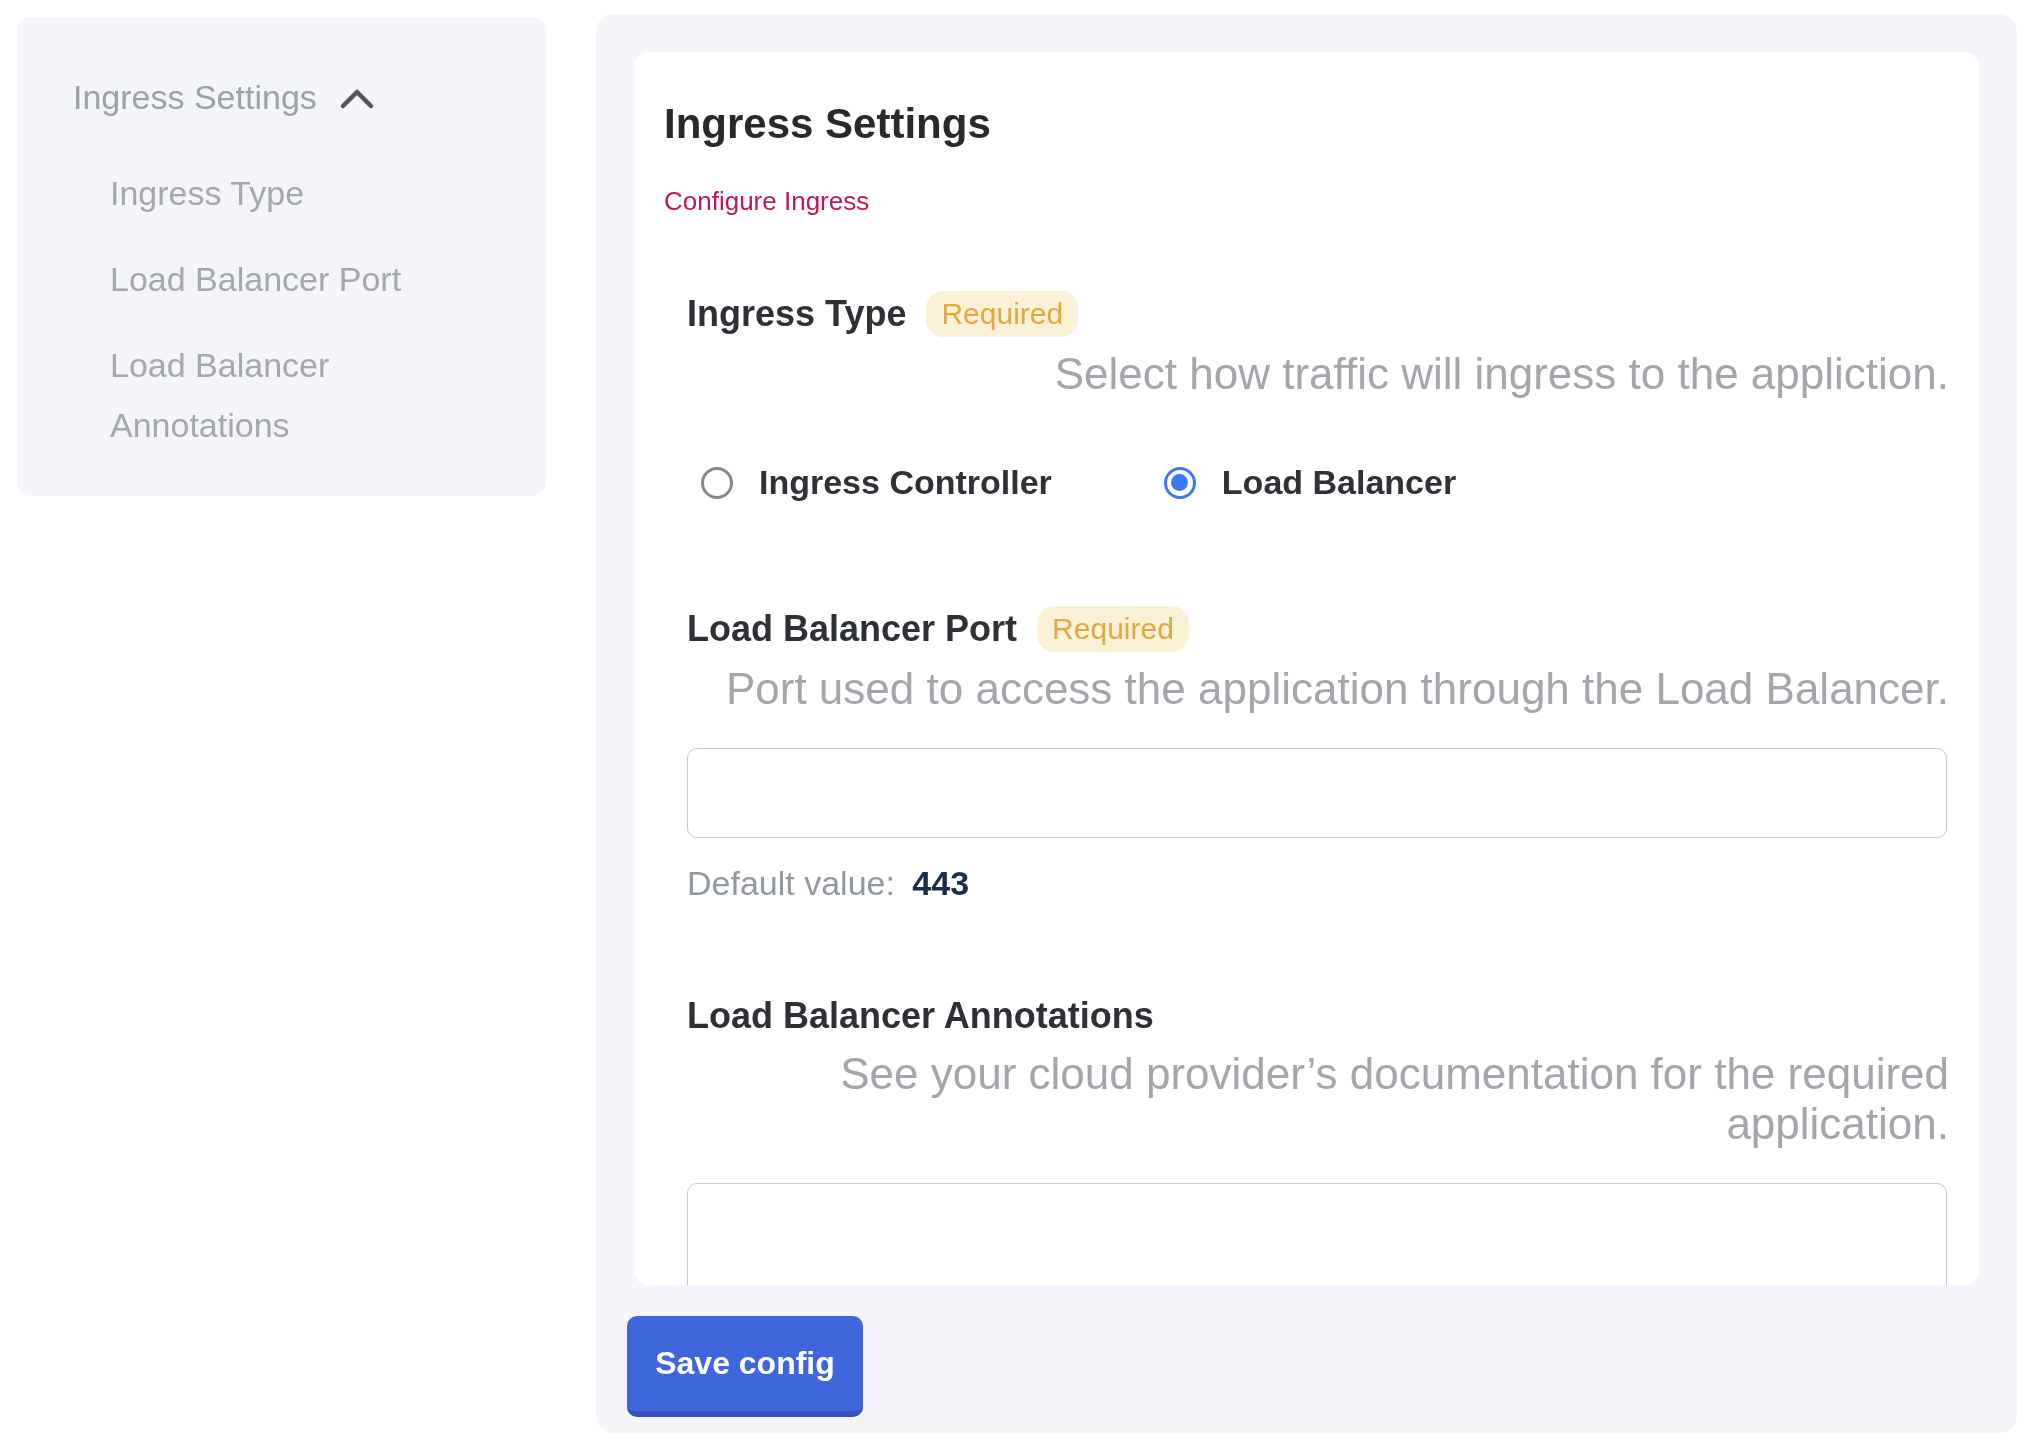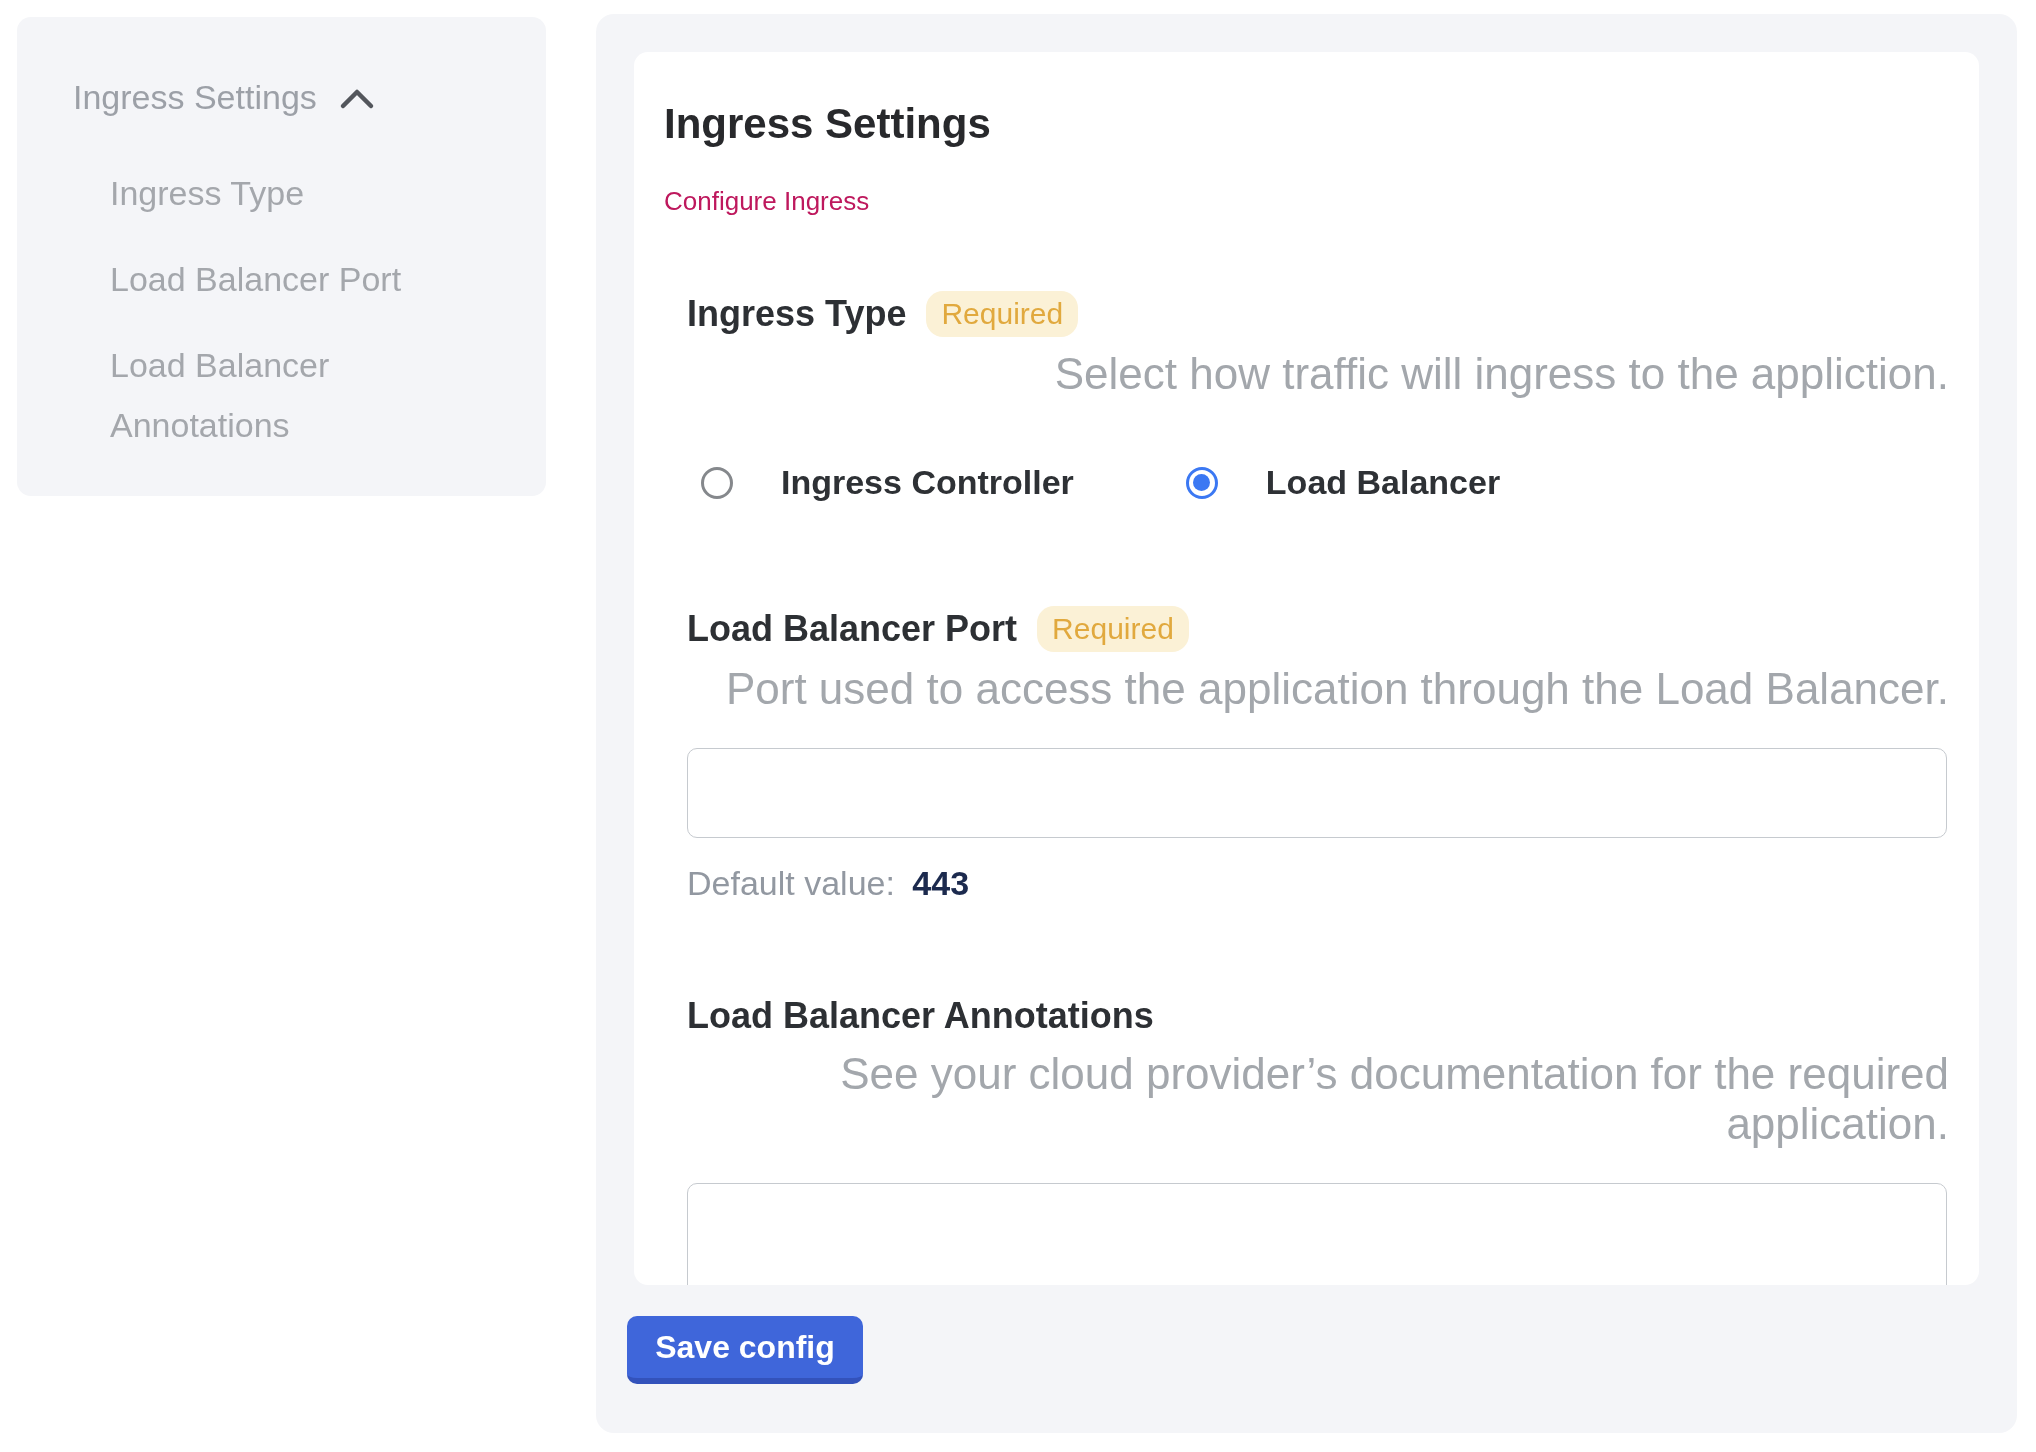--- a/index.html
+++ b/index.html
@@ -78,21 +78,21 @@
     background:var(--badge-bg);color:var(--badge-text);
     font-size:30px;font-weight:500;
     padding:6px 15px;border-radius:17px;
   }
   .section-desc{
     margin-top:12px;font-size:44px;color:var(--muted);text-align:right;
   }
 
   
   .radio-row{margin-top:64px;display:flex;align-items:center;margin-left:14px;}
-  .radio-option{display:flex;align-items:center;cursor:pointer;gap:22px;}
+  .radio-option{display:flex;align-items:center;cursor:pointer;}
   .radio-option + .radio-option{margin-left:112px;}
   .radio{
     width:32px;height:32px;border-radius:50%;
     border:3px solid #85888c;background:#fff;
     display:flex;align-items:center;justify-content:center;
     flex:0 0 auto;
   }
   .radio.selected{border-color:var(--accent-blue);}
   .radio.selected::after{
     content:"";width:17px;height:17px;border-radius:50%;
@@ -119,21 +119,21 @@
     display:block;margin-top:34px;width:1260px;height:178px;
     border:1.5px solid #c6cacf;border-radius:10px;
     font-size:32px;padding:18px 24px;color:#2e3135;
     font-family:inherit;background:#fff;outline:none;
     resize:both;
   }
 
   
   .save-button{
     position:absolute;left:31px;top:1302px;
-    width:236px;height:68px;
+    width:236px;height:101px;
     background:var(--button-blue);
     border:none;border-bottom:6px solid var(--button-blue-dark);
     border-radius:10px;
     color:#ffffff;font-size:32px;font-weight:700;
     font-family:inherit;cursor:pointer;
   }
 </style>
 </head>
 <body>
 

